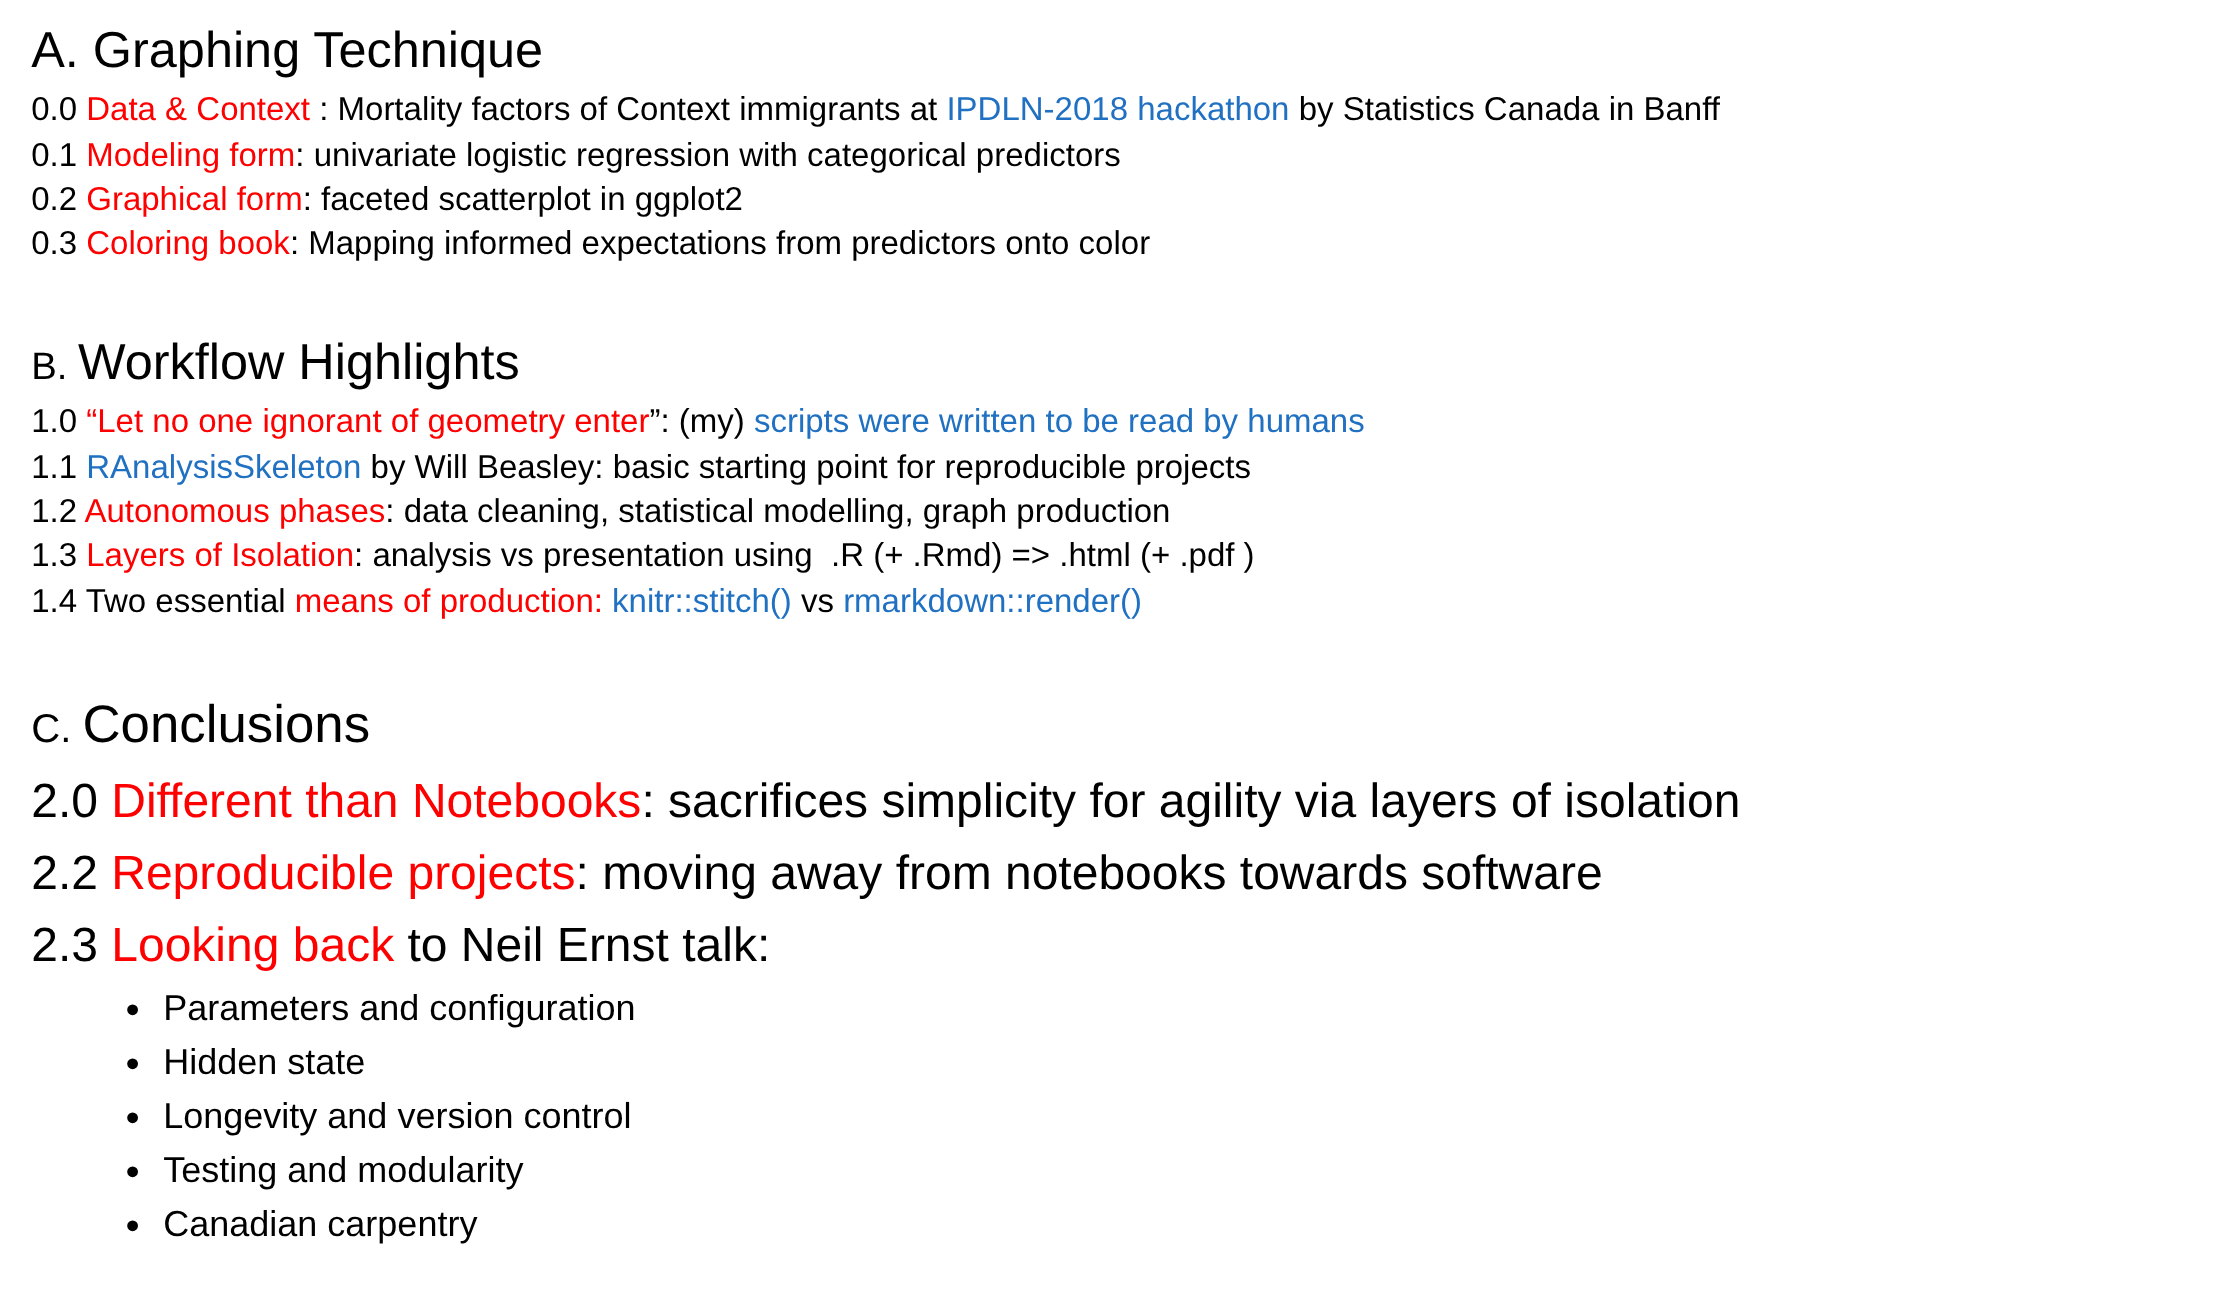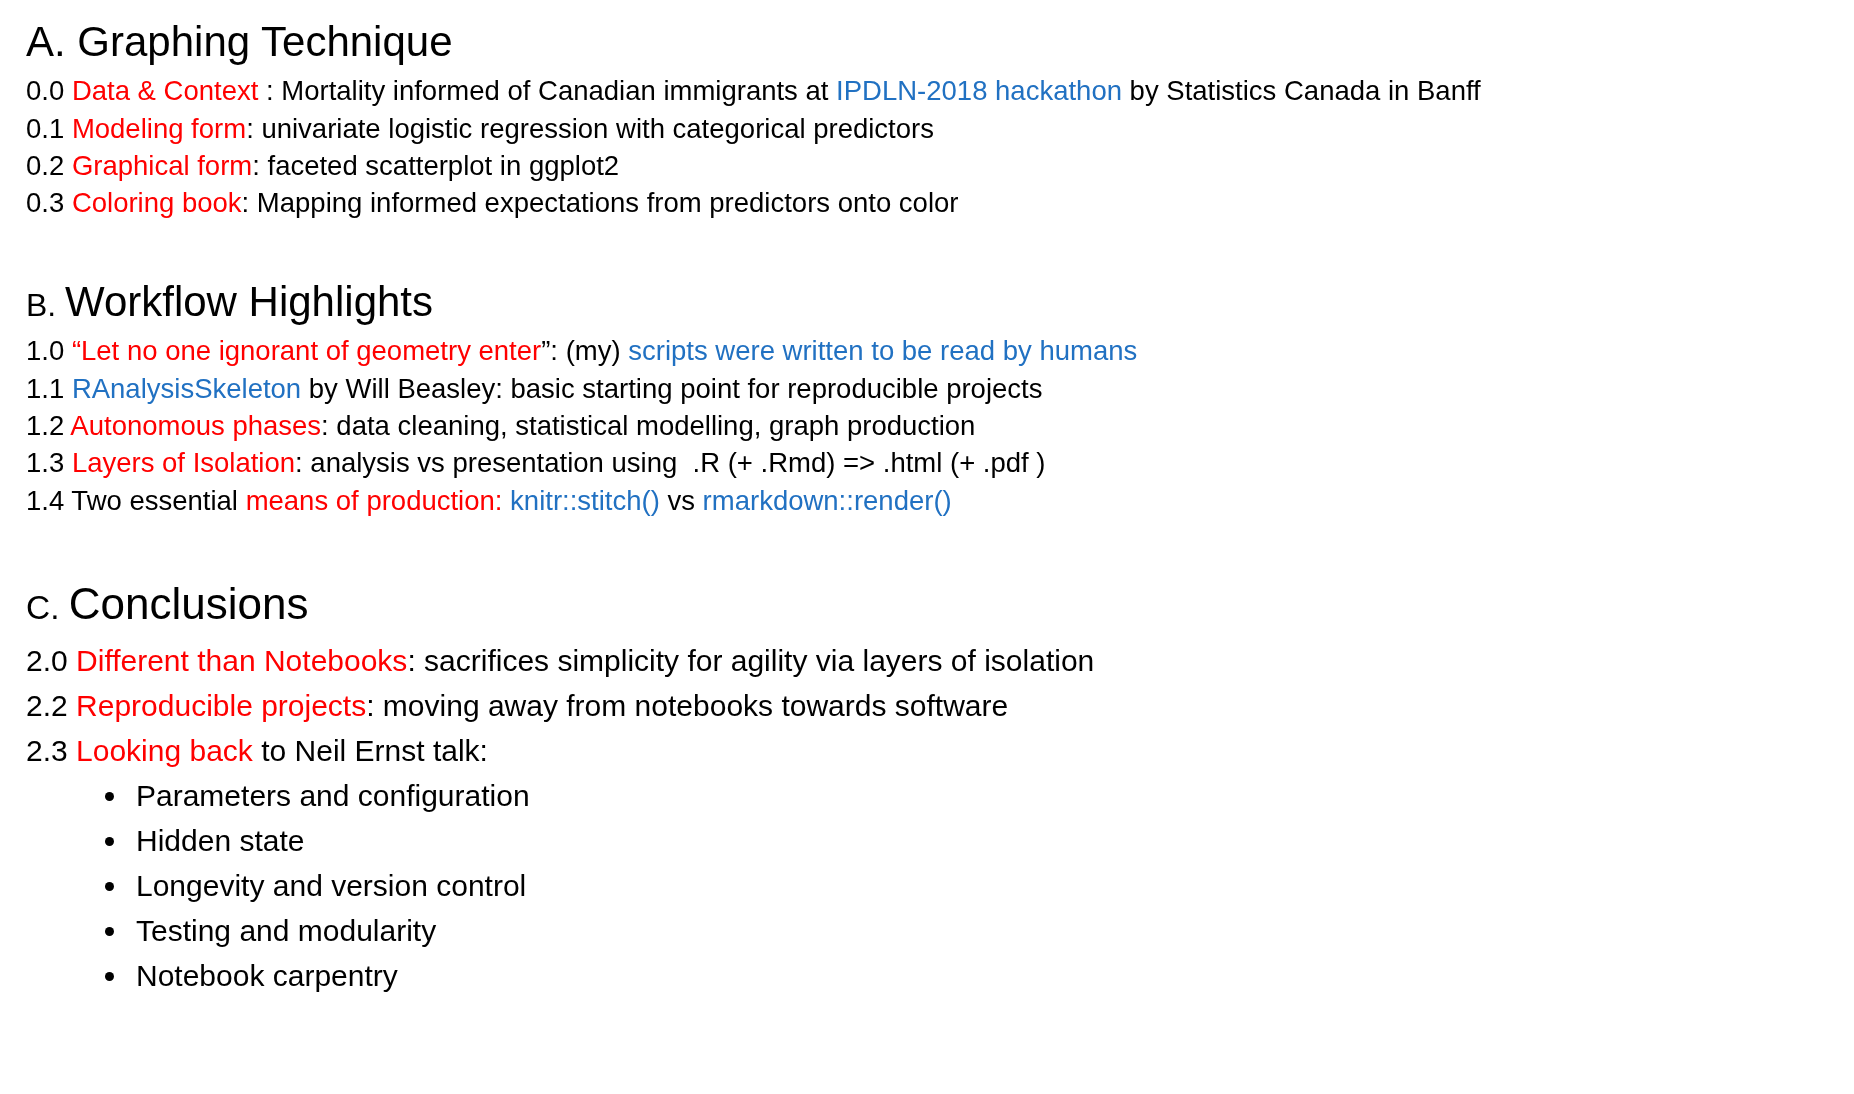--- a/index.html
+++ b/index.html
@@ -6,35 +6,35 @@
   body{font-family:"Liberation Sans","DejaVu Sans",sans-serif;color:#000;}
   .page{position:relative;width:1854px;height:1094px;box-sizing:border-box;
         padding:18px 36px 0 26px;overflow:hidden;background:#fff;}
   .heading{font-size:42px;line-height:1.15;margin:0 0 6px 0;font-weight:400;}
   .heading .prefix{font-size:1em;}
   .heading .prefix.small{font-size:0.76em;}
   .section-b{margin-top:56px;}
   .section-c{margin-top:60px;}
   .section-c .heading{font-size:44px;margin-bottom:8px;}
   .body-line{font-size:27.5px;line-height:1.36;white-space:pre-wrap;}
-  .section-c .body-line{font-size:30px;line-height:1.5;}
+  .section-c .body-line{font-size:40px;line-height:1.5;}
   .red{color:var(--red,#ff0000);}
   .link{color:var(--link,#2171c2);cursor:pointer;}
   .it{font-style:italic;}
   ul.bullets{margin:0;padding-left:104px;list-style:disc;}
   ul.bullets li{font-size:30px;line-height:1.5;padding-left:6px;}
 </style>
 </head>
 <body style="--red: #ff0000; --link: #2171c2; background: rgb(255, 255, 255); color: rgb(0, 0, 0);">
 
 <div class="page">
   <div id="content">
       <section class="section section-a">
         <div class="heading"><span class="prefix">A. </span><span class="title">Graphing Technique</span></div>
-        <div class="body-line"><span>0.0 </span><span class="red">Data &amp; Context</span><span> : Mortality informed of Canadian immigrants at </span><span class="link">IPDLN-2018 hackathon</span><span> by Statistics Canada in Banff</span></div>
+        <div class="body-line"><span>0.0 </span><span class="red">Data &amp; Context</span><span> : Mortality factors of Context immigrants at </span><span class="link">IPDLN-2018 hackathon</span><span> by Statistics Canada in Banff</span></div>
         <div class="body-line"><span>0.1 </span><span class="red">Modeling form</span><span>: univariate logistic regression with categorical predictors</span></div>
         <div class="body-line"><span>0.2 </span><span class="red">Graphical form</span><span>: faceted scatterplot in ggplot2</span></div>
         <div class="body-line"><span>0.3 </span><span class="red">Coloring book</span><span>: Mapping informed expectations from predictors onto color</span></div>
       </section>
       <section class="section section-b">
         <div class="heading"><span class="prefix small">B. </span><span class="title">Workflow Highlights</span></div>
         <div class="body-line"><span>1.0 </span><span class="red">“Let no one ignorant of geometry enter</span><span>”: (my) </span><span class="link">scripts were written to be read by humans</span></div>
         <div class="body-line"><span>1.1 </span><span class="link">RAnalysisSkeleton</span><span> by Will Beasley: basic starting point for reproducible projects</span></div>
         <div class="body-line"><span>1.2 </span><span class="red">Autonomous phases</span><span>: data cleaning, statistical modelling, graph production</span></div>
         <div class="body-line"><span>1.3 </span><span class="red">Layers of Isolation</span><span>: analysis vs presentation using  .R (+ .Rmd) =&gt; .html (+ .pdf )</span></div>
@@ -43,17 +43,17 @@
       <section class="section section-c">
         <div class="heading"><span class="prefix small">C. </span><span class="title">Conclusions</span></div>
         <div class="body-line"><span>2.0 </span><span class="red">Different than Notebooks</span><span>: sacrifices simplicity for agility via layers of isolation</span></div>
         <div class="body-line"><span>2.2 </span><span class="red">Reproducible projects</span><span>: moving away from notebooks towards software</span></div>
         <div class="body-line"><span>2.3 </span><span class="red">Looking back</span><span> to Neil Ernst talk:</span></div>
         <ul class="bullets">
           <li>Parameters and configuration</li>
           <li>Hidden state</li>
           <li>Longevity and version control</li>
           <li>Testing and modularity</li>
-          <li>Notebook carpentry</li>
+          <li>Canadian carpentry</li>
         </ul>
       </section>
     </div>
 </div>
 
 </body></html>

